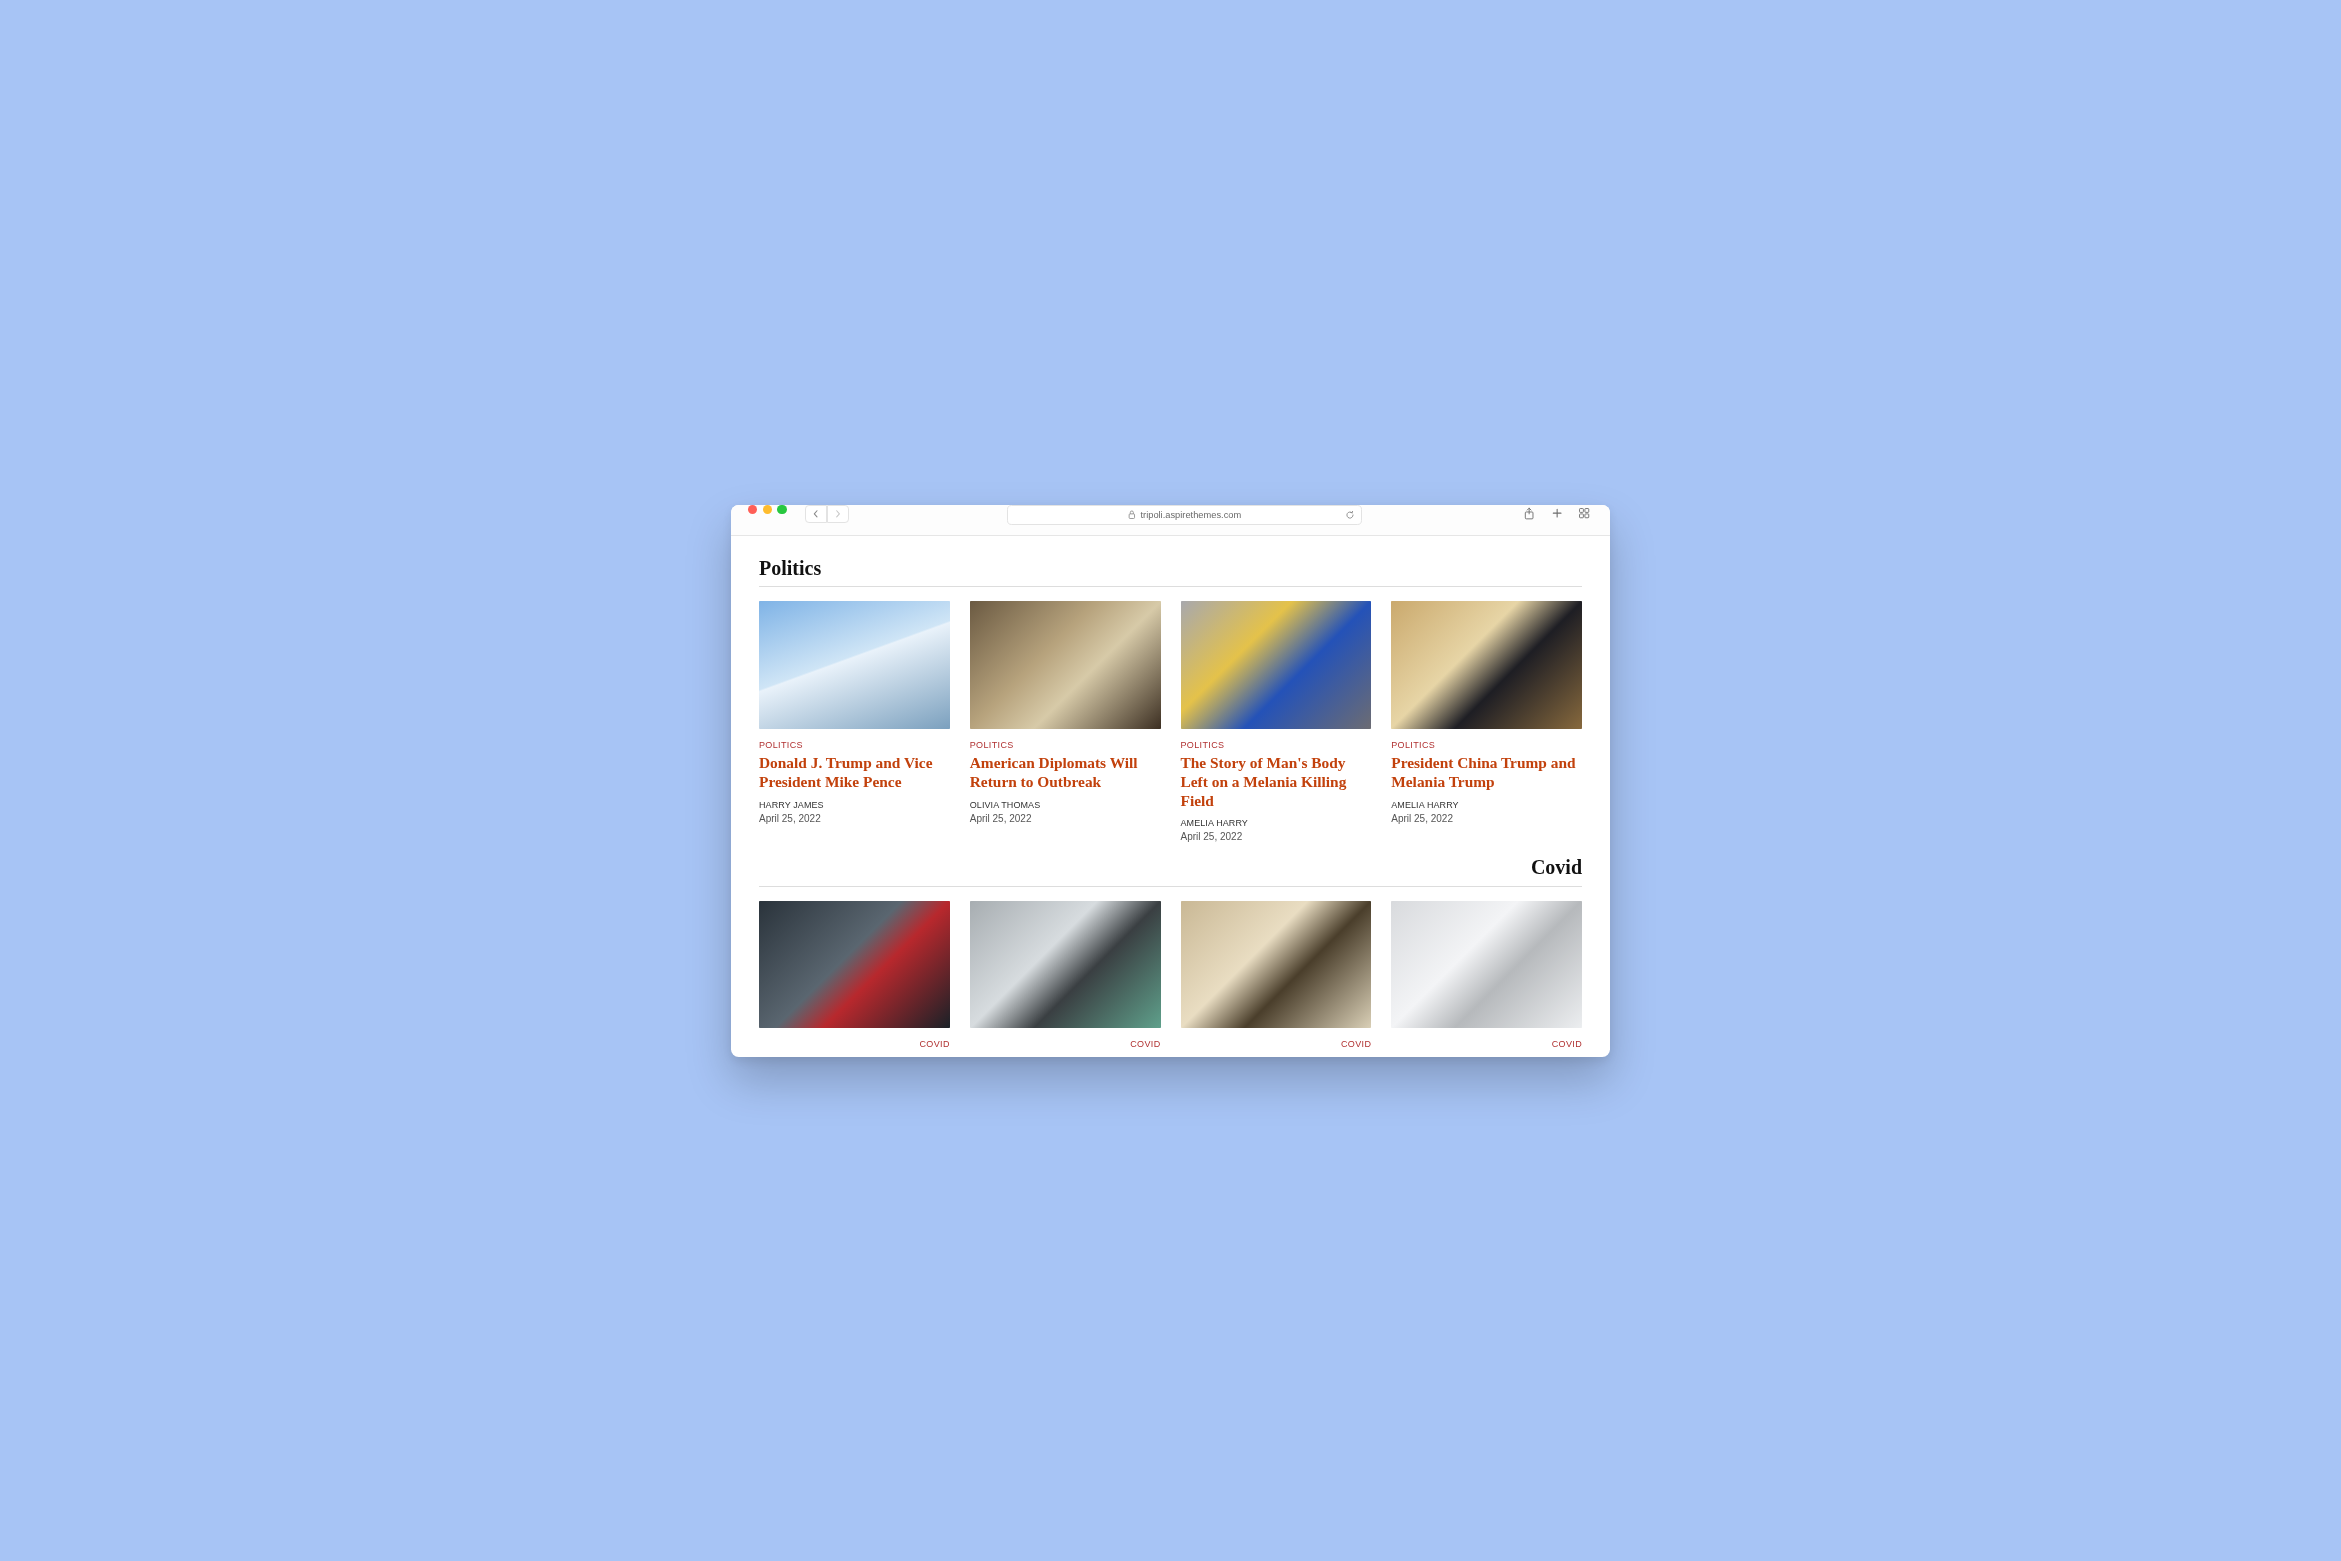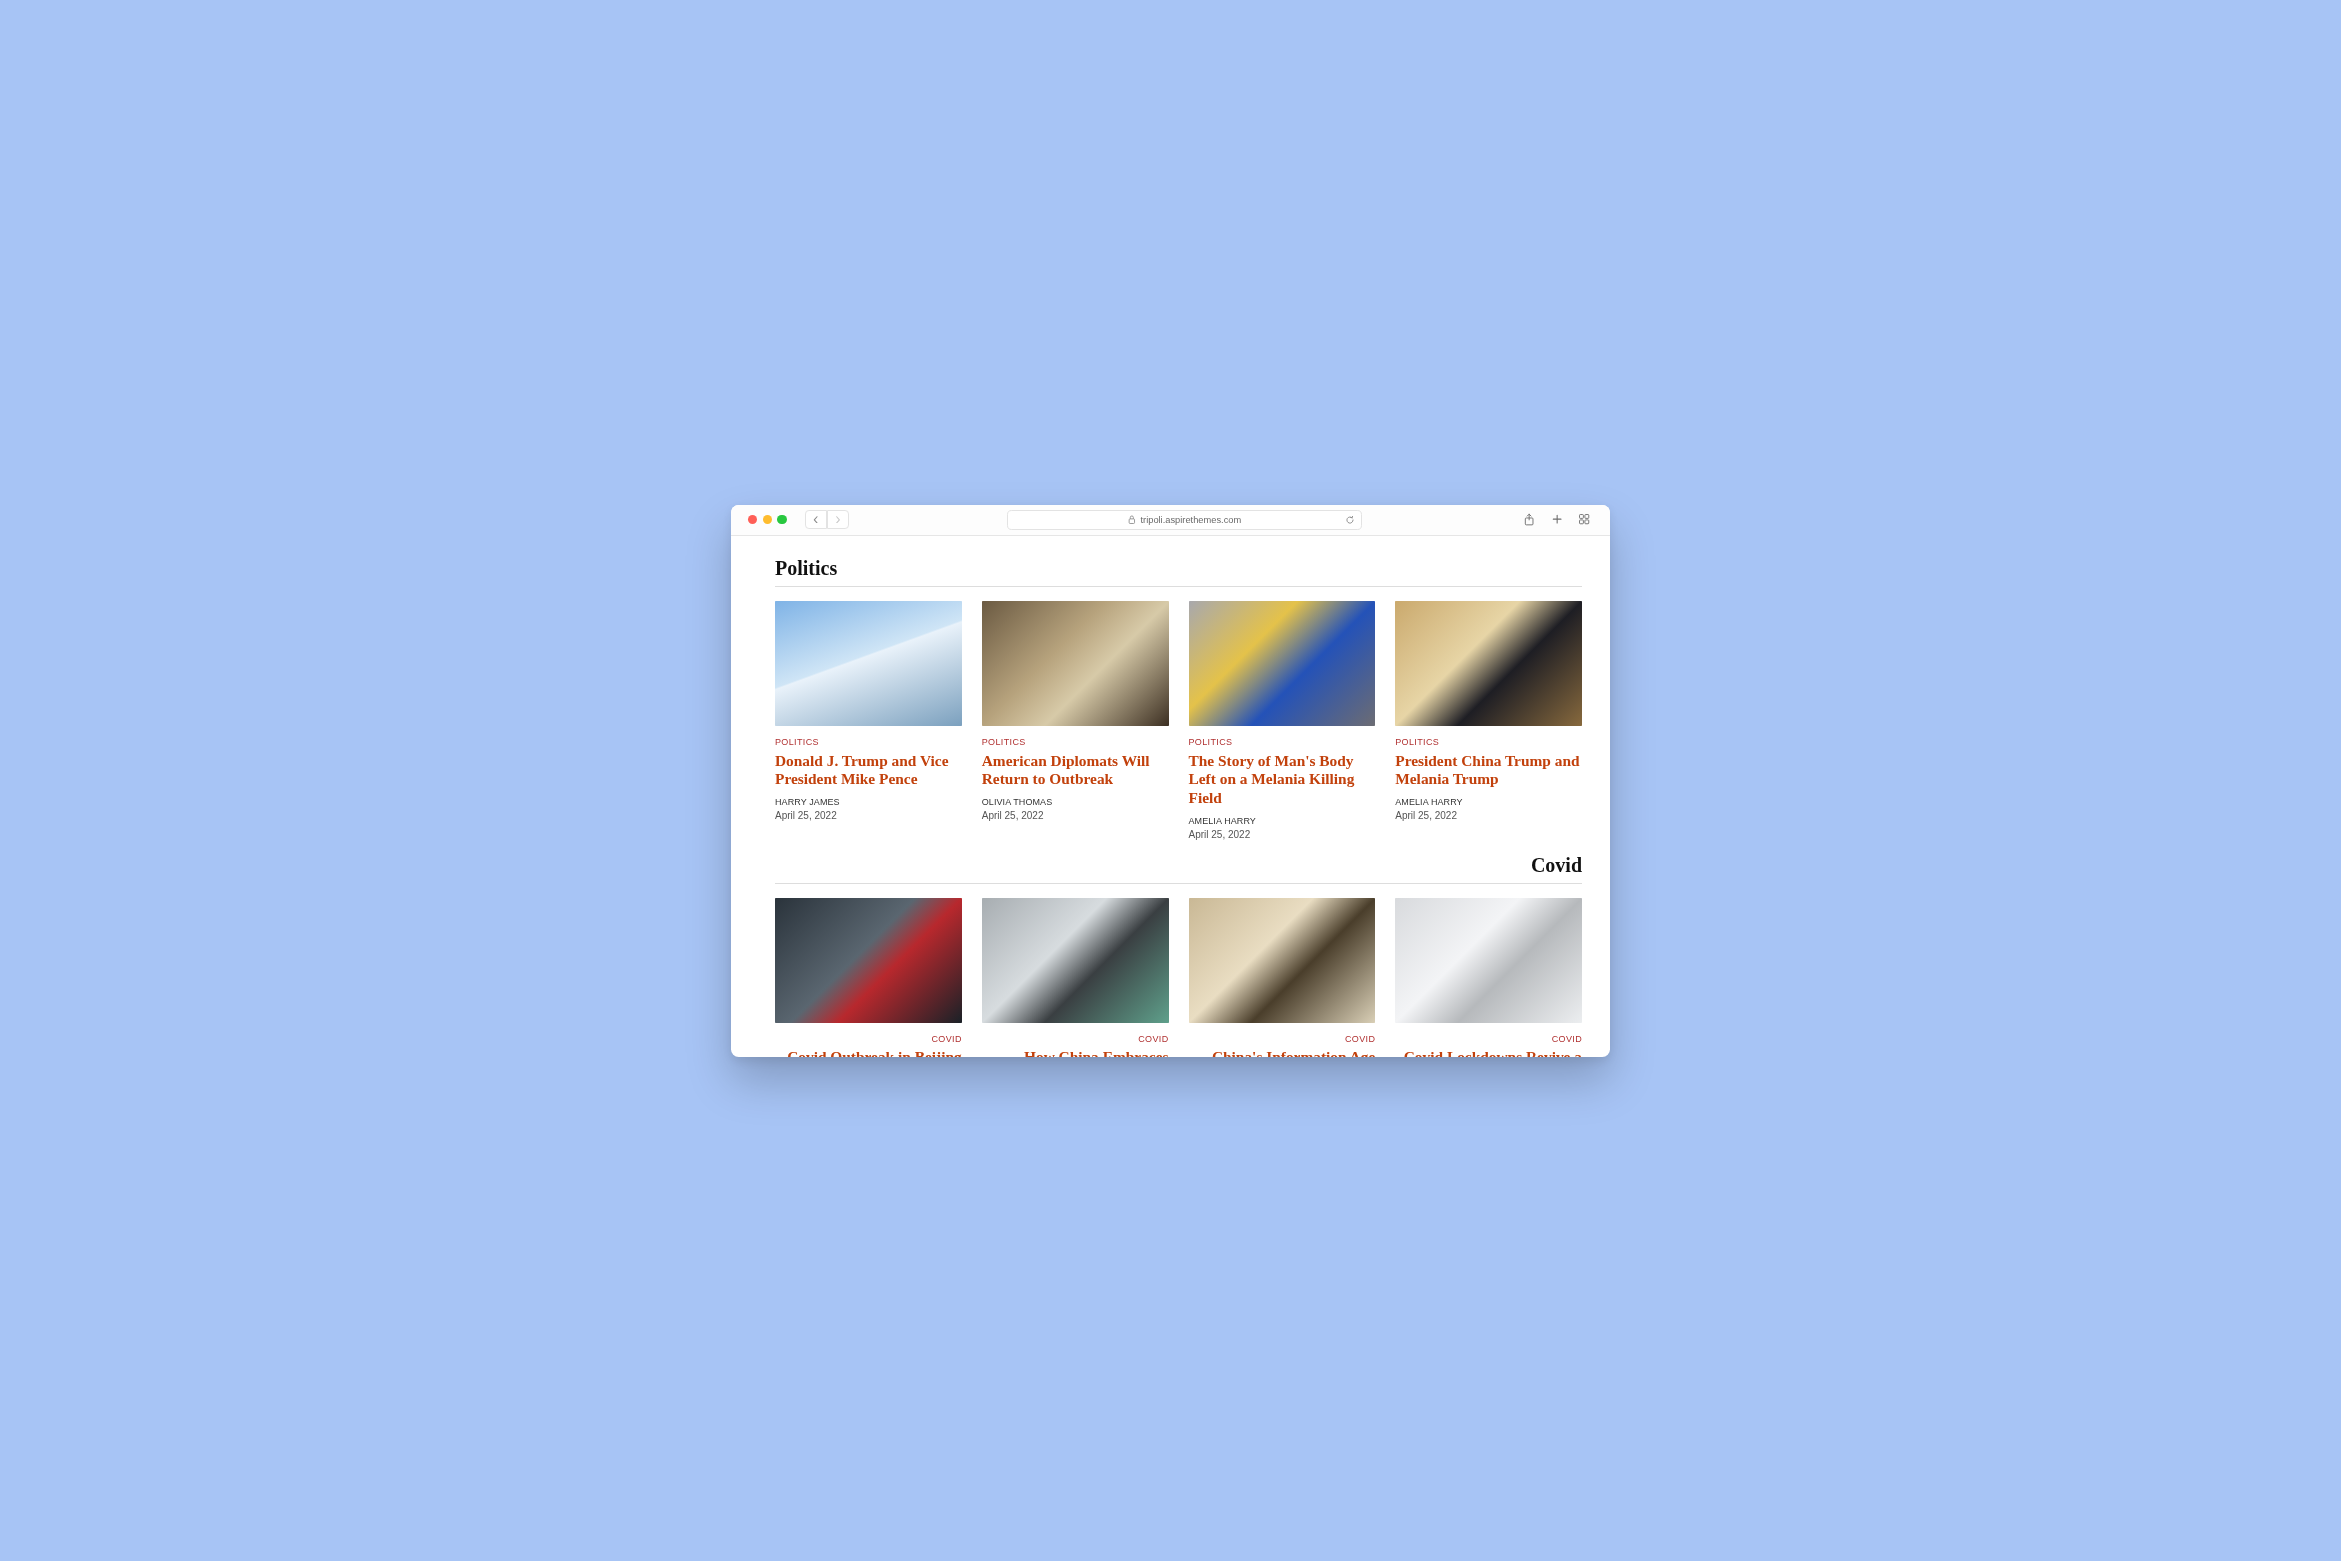--- a/index.html
+++ b/index.html
@@ -21,21 +21,21 @@
     box-shadow: 0 23px 46px rgba(0,0,0,.22), 0 3.1px 9.3px rgba(0,0,0,.08);
     overflow: hidden;
     display: flex;
     flex-direction: column;
   }
   
   .toolbar {
     height: 31px;
     border-bottom: 0.8px solid #e6e6e6;
     display: flex;
-    align-items: center;
+    align-items: flex-start;
     padding: 0 17px;
     gap: 7.7px;
     font-size: 9.3px;
     color: #6b6b6b;
     background: #fdfdfd;
   }
   .traffic { display: flex; gap: 5.4px; margin-right: 4.6px; }
   .dot { width: 9.3px; height: 9.3px; border-radius: 50%; }
   .dot.red { background: #ff5f57; }
   .dot.yellow { background: #febc2e; }
@@ -67,21 +67,21 @@
     position:relative;
   }
   .address .reload {
     position:absolute; right:6.2px; top:50%; transform:translateY(-50%);
     color:#8a8a8a;
   }
   .tool-icons { display:flex; gap:10.8px; color:#6c6c6c; }
   .tool-icons .ib { width:17px; height:17px; display:flex;align-items:center;justify-content:center; border-radius:3.9px;}
 
   
-  .viewport { flex:1; overflow:hidden;padding-left:16px; }
+  .viewport { flex:1; overflow:hidden; }
   .page { padding: 9.3px 28px 0 28px; }
   .section-head {
     font-family: Georgia, "Times New Roman", serif;
     font-weight: 700;
     font-size: 20px;
     color:#111;
     padding-bottom: 6.2px;
     border-bottom: 0.8px solid #ddd;
     margin-bottom: 14px;
     margin-top: 12.3px;

